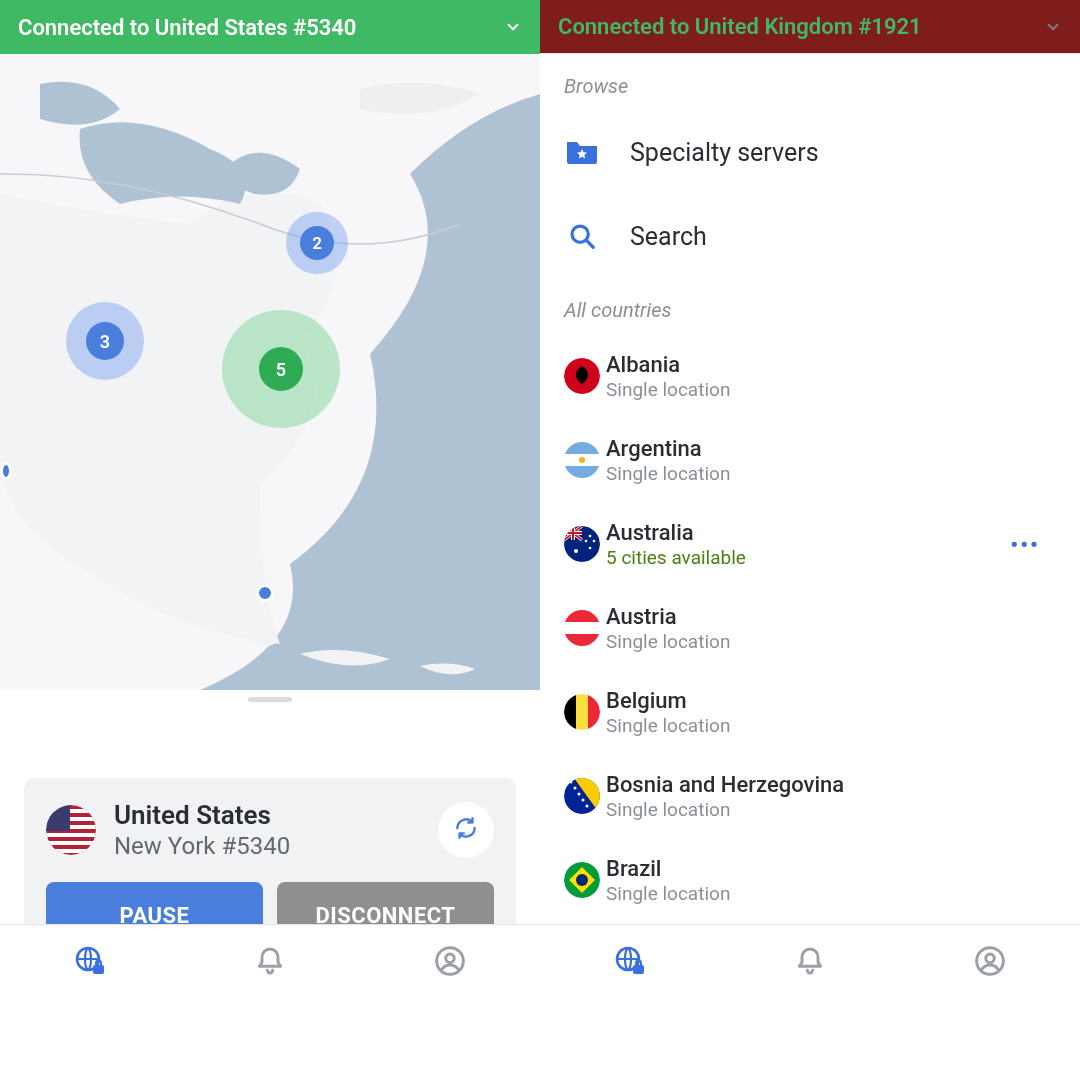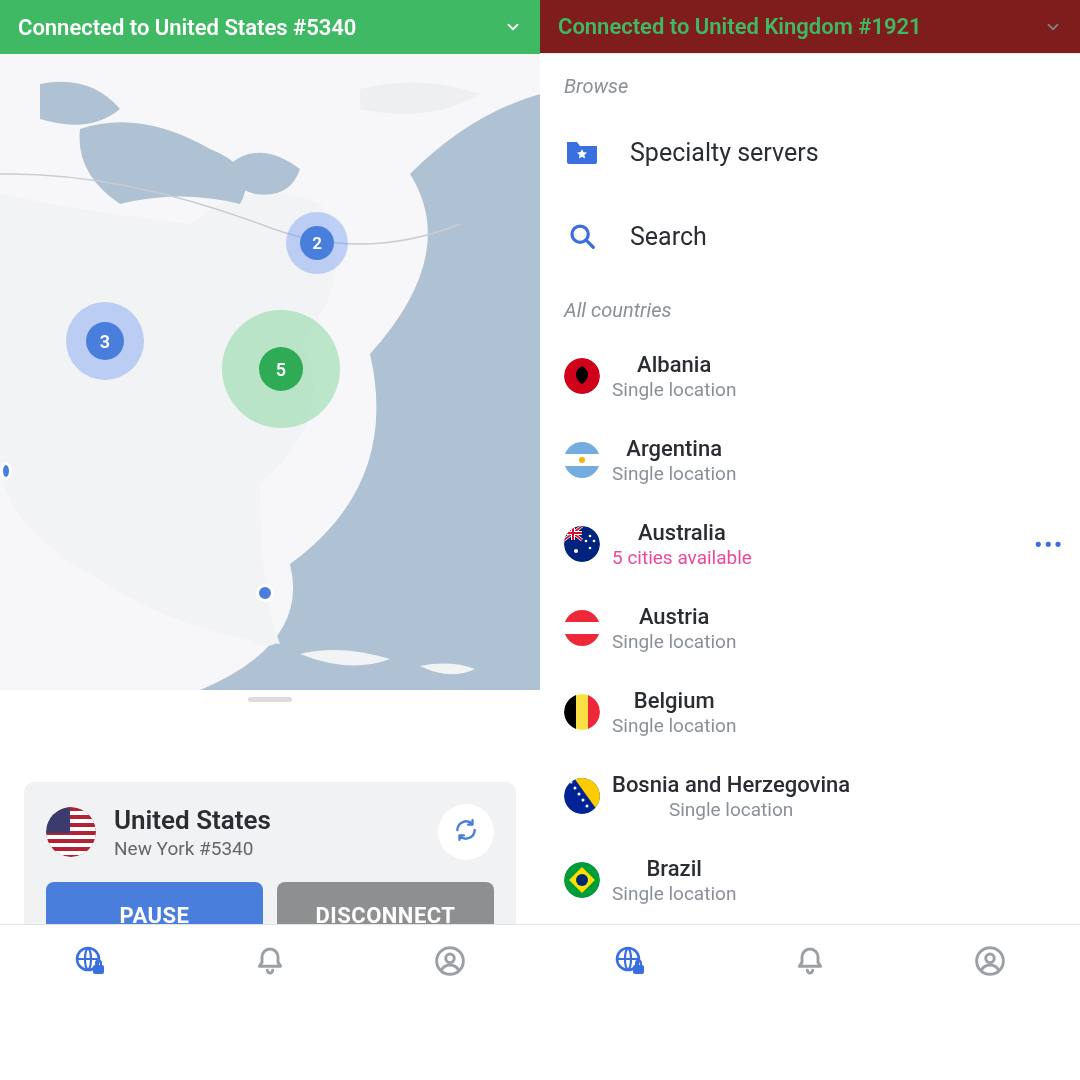--- a/index.html
+++ b/index.html
@@ -45,40 +45,40 @@
 
   
   .card-wrap { padding:16px 24px; position:absolute; bottom:18px; left:0; right:0; }
   .conn-card {
     background:#f1f2f3; border-radius:10px;
     padding:22px 22px 18px;
   }
   .conn-head { display:flex; align-items:center; gap:18px; }
   .flag-circle { width:50px; height:50px; border-radius:50%; overflow:hidden; flex-shrink:0; }
   .conn-title { font-size:26px; font-weight:600; color:#2a2e33; }
-  .conn-sub { font-size:19px; color:#63686e; margin-top:2px; }
+  .conn-sub { font-size:24px; color:#63686e; margin-top:2px; }
   .refresh-btn { margin-left:auto; width:56px; height:56px; border-radius:50%; background:#fff; display:flex; align-items:center; justify-content:center; }
   .refresh-btn svg { width:26px; height:26px; }
   .btn-row { display:flex; gap:14px; margin-top:22px; }
   .btn { flex:1; height:66px; border:none; border-radius:8px; font-size:22px; font-weight:700; letter-spacing:.5px; color:#fff; }
   .btn.pause { background:#4a7edc; }
   .btn.disconnect { background:#8d8f91; }
 
   
   .list-area { flex:1; overflow:hidden; padding:0 0 0 24px; }
   .section-label { font-size:20px; color:#8a9097; margin:20px 0 12px 0;font-style:italic; }
   .menu-row { display:flex; align-items:center; gap:30px; height:84px; cursor:pointer; }
   .menu-icon { width:36px; display:flex; justify-content:center; align-items:center; }
   .menu-label { font-size:25px; color:#2a2e33; }
 
-  .country-row { display:flex; align-items:center; gap:12px; height:84px; cursor:pointer; padding-right:16px;text-align:center; }
+  .country-row { display:flex; align-items:center; gap:6px; height:84px; cursor:pointer; padding-right:40px; }
   .country-row .flag-circle { width:36px; height:36px; }
   .country-name { font-size:22px; color:#2a2e33; font-weight:500; }
   .country-sub { font-size:19px; color:#8a9097; margin-top:1px; }
-  .country-sub.link { color:#ec4899; }
+  .country-sub.link { color:#4d7c0f; }
   .row-more { margin-left:auto; color:#3a6fe0; font-size:22px; letter-spacing:2px; font-weight:700; }
 
   
   .bottom-nav {
     position:absolute; left:0; right:0; bottom:80px;
     height:76px; border-top:1px solid #e4e4e4;
     display:flex; background:#fff;
   }
   .nav-half { flex:1; display:flex; }
   .nav-item { flex:1; display:flex; align-items:center; justify-content:center; cursor:pointer; }

